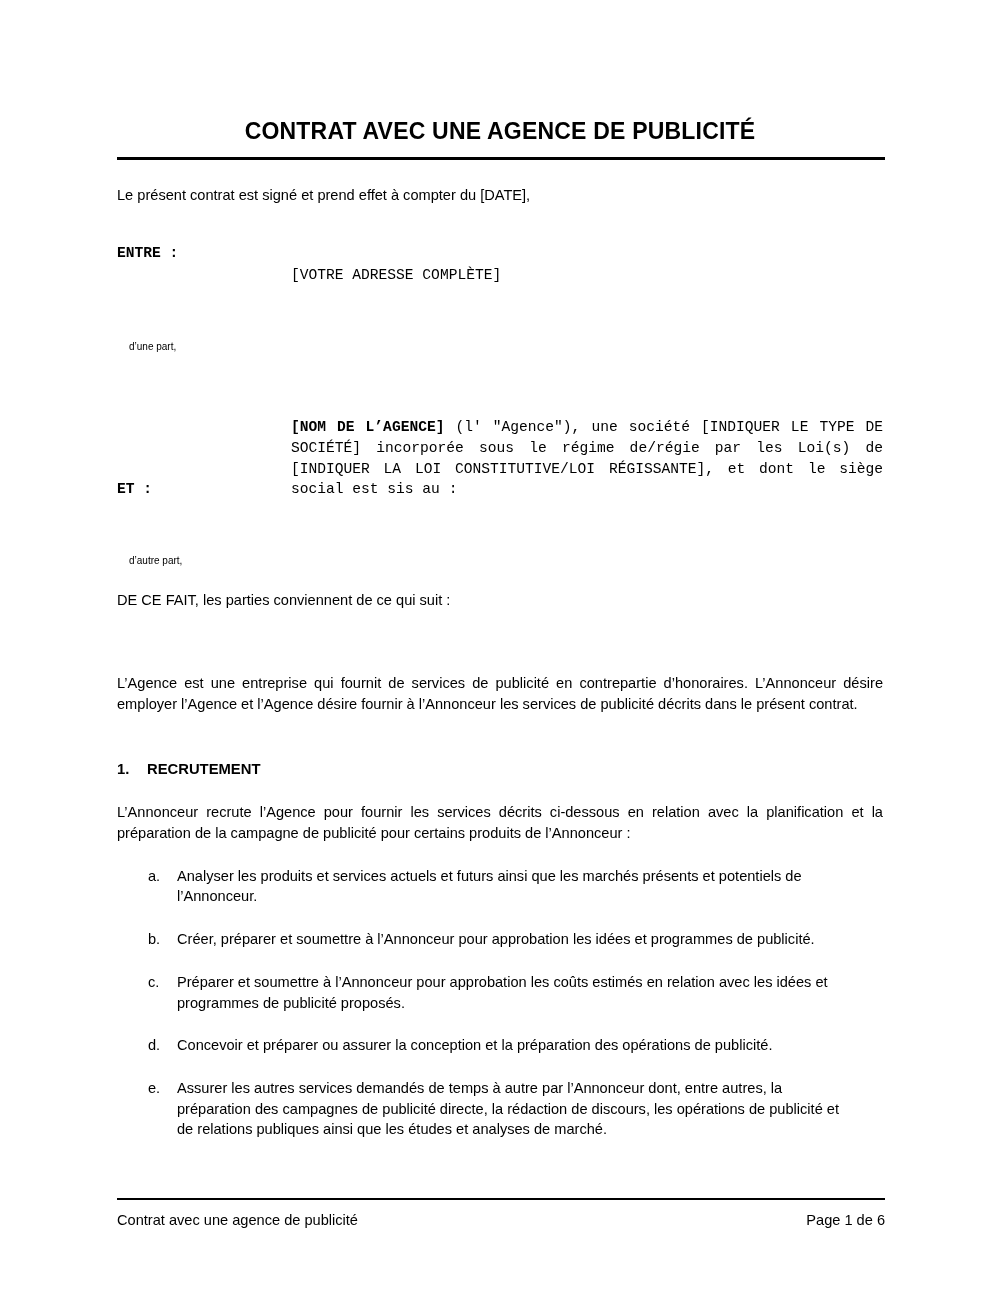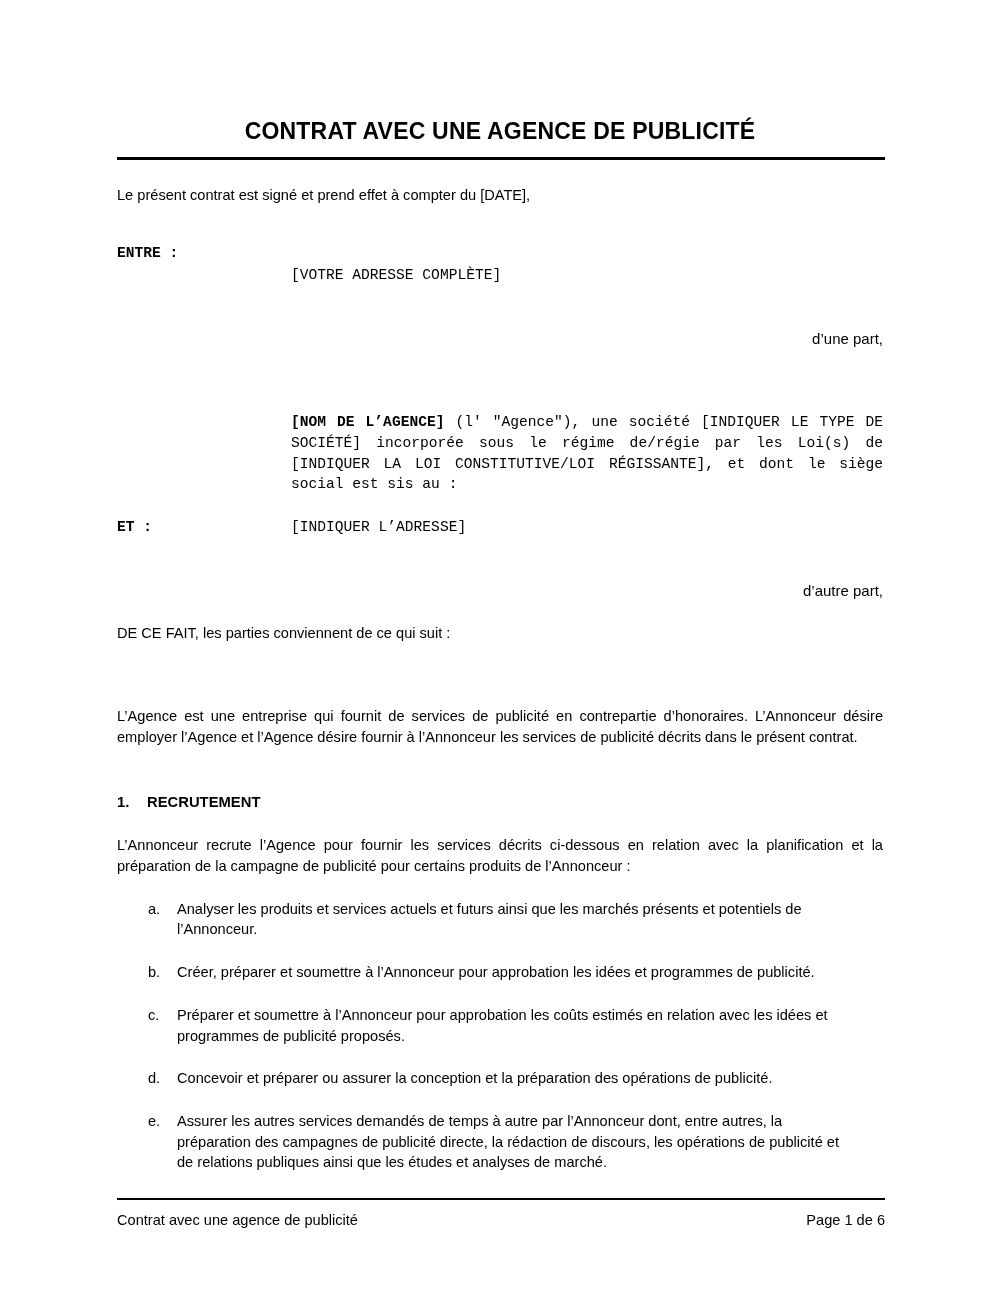--- a/index.html
+++ b/index.html
@@ -85,24 +85,24 @@
   }
   .party-address {
     font-size: 14.6px;
     line-height: 1.42;
     margin: 0;
     padding-top: 22px;
     text-align: left;
   }
 
   .side-note {
-    font-size: 15px;
-    line-height: 1.42;
-    text-align: right;
-    margin: 0;
+    font-size: 10px;
+    line-height: 1.42;
+    text-align: left;
+    margin: 12px;
   }
   .note-une   { padding-top: 42px; }
   .note-autre { padding-top: 42px; }
 
   
   .recital {
     margin-top: 62px;
   }
   .recital-2 {
     margin-top: 22px;
@@ -189,21 +189,20 @@
       <p class="party-address">[VOTRE ADRESSE COMPLÈTE]</p>
     </div>
   </div>
 
   <p class="side-note note-une">d’une part,</p>
 
   <div class="party-block party-et">
     <div class="party-label">ET :</div>
     <div class="party-body">
       <p class="party-para"><span class="strong">[NOM DE L’AGENCE]</span><span> (l' "Agence"), une société [INDIQUER LE TYPE DE SOCIÉTÉ] incorporée sous le régime de/régie par les Loi(s) de [INDIQUER LA LOI CONSTITUTIVE/LOI RÉGISSANTE], et dont le siège social est sis au :</span></p>
-      <p class="party-address">[INDIQUER L’ADRESSE]</p>
     </div>
   </div>
 
   <p class="side-note note-autre">d’autre part,</p>
 
   <p class="body-text recital-2">DE CE FAIT, les parties conviennent de ce qui suit :</p>
   <p class="body-text recital">L’Agence est une entreprise qui fournit de services de publicité en contrepartie d’honoraires. L’Annonceur désire employer l’Agence et l’Agence désire fournir à l’Annonceur les services de publicité décrits dans le présent contrat.</p>
 
   <div class="section-head">
     <span class="section-num">1.</span>

